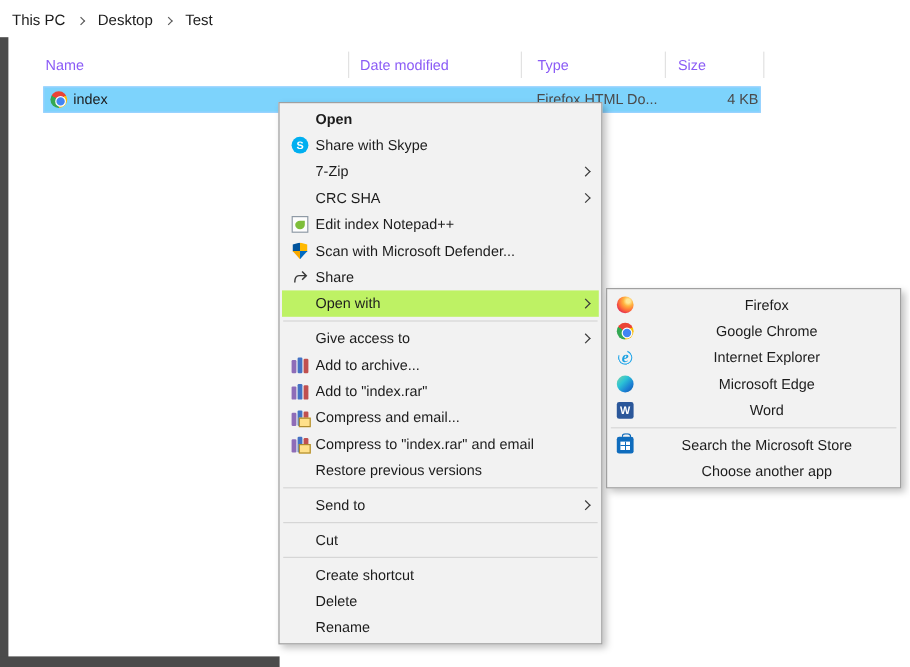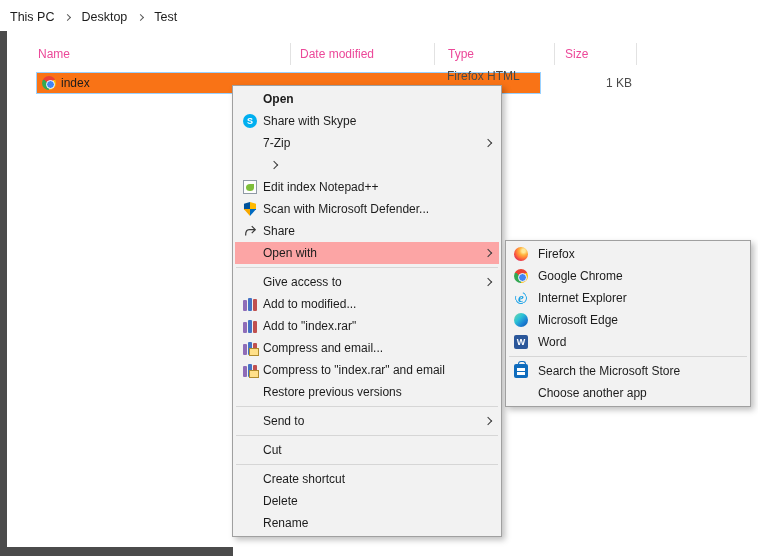--- a/index.html
+++ b/index.html
@@ -9,26 +9,26 @@
   
   .edge-left   { position:absolute; left:0; top:31px; width:7px; height:525px; background:#4b4b4b; }
   .edge-bottom { position:absolute; left:0; top:547px; width:233px; height:9px; background:#4b4b4b; }
 
   
   .breadcrumb { position:absolute; left:10px; top:0; height:34px; display:flex; align-items:center; gap:11px; font-size:12.5px; }
   .crumb { cursor:default; }
   .bc-sep { width:5px; height:5px; border-top:1.3px solid #5a5a5a; border-right:1.3px solid #5a5a5a; transform:rotate(45deg); margin-top:1px; }
 
   
-  .list-header { position:absolute; left:36px; top:42px; width:640px; height:24px; color:#ec4899; }
+  .list-header { position:absolute; left:36px; top:42px; width:640px; height:24px; color:#8b5cf6; }
   .hcol { position:absolute; top:0; height:24px; display:flex; align-items:center; }
   .hsep { position:absolute; top:1px; width:1px; height:22px; background:#e2e2e2; }
 
   
-  .file-row { position:absolute; left:36px; top:72px; width:505px; height:22px; background:#f97316; border:1px solid #99d1ff; }
+  .file-row { position:absolute; left:36px; top:72px; width:598px; height:22px; background:#7dd3fc; border:1px solid #99d1ff; }
   .cell { position:absolute; top:0; height:20px; display:flex; align-items:center; }
   .c-date,.c-type,.c-size { color:#4a4a4a; }
   .c-size { justify-content:flex-end; }
 
   
   .icn { width:14px; height:14px; position:relative; display:inline-block; flex:0 0 auto; }
   .i-chrome { border-radius:50%; background:conic-gradient(#ea4335 0 60deg, #fbbc05 0 180deg, #34a853 0 300deg, #ea4335 0); }
   .i-chrome::after { content:""; position:absolute; left:3.5px; top:3.5px; width:7px; height:7px; background:#4285f4; border:1.5px solid #fff; border-radius:50%; }
   .i-skype { border-radius:50%; background:#00aff0; }
   .i-skype::after { content:"S"; position:absolute; inset:0; display:flex; align-items:center; justify-content:center; color:#fff; font:700 9px "Liberation Sans",sans-serif; }
@@ -54,27 +54,27 @@
   .i-store::after { content:""; position:absolute; left:3px; top:4px; width:8px; height:7px;
     background:linear-gradient(to right, transparent 0 45%, #0f6cbd 45% 55%, transparent 55% 100%),
                linear-gradient(to bottom, transparent 0 45%, #0f6cbd 45% 55%, transparent 55% 100%), #fff; }
 
   
   .menu { position:absolute; left:232px; top:85px; width:270px; background:#f2f2f2; border:1px solid #a0a0a0; box-shadow:3px 3px 6px rgba(0,0,0,.25); padding:2px; z-index:10; }
   .submenu { position:absolute; left:505px; top:240px; width:246px; background:#f2f2f2; border:1px solid #a0a0a0; box-shadow:3px 3px 6px rgba(0,0,0,.25); padding:2px; z-index:11; }
   .mi { display:flex; align-items:center; height:22px; padding:0 8px 0 2px; }
   .mi .ic { width:26px; flex:0 0 26px; display:flex; align-items:center; justify-content:center; }
   .mi .lbl { flex:1; white-space:nowrap; overflow:hidden; }
-  .mi.hl { background:#fca5a5; }
+  .mi.hl { background:#bef264; }
   .bold { font-weight:700; }
   .sep { height:1px; background:#d6d6d6; margin:3px 1px; }
   .chev { width:6px; height:6px; border-top:1.4px solid #3a3a3a; border-right:1.4px solid #3a3a3a; transform:rotate(45deg); flex:0 0 auto; margin-left:8px; }
   .smi { display:flex; align-items:center; height:22px; padding:0 8px 0 4px; gap:8px; }
   .smi .ic { width:18px; flex:0 0 18px; display:flex; align-items:center; justify-content:center; }
-  .smi .lbl { flex:1; white-space:nowrap; overflow:hidden; }
+  .smi .lbl { flex:1; white-space:nowrap; overflow:hidden;text-align:center; }
 </style>
 </head>
 <body>
 
 <div class="edge-left"></div>
 <div class="edge-bottom"></div>
 
 <div class="breadcrumb">
   <span class="crumb">This PC</span>
   <span class="bc-sep"></span>
@@ -93,41 +93,42 @@
   <div class="hsep" style="left:518px"></div>
   <div class="hsep" style="left:600px"></div>
 </div>
 
 <div class="file-row">
   <div class="cell" style="left:5px">
       <span class="icn i-chrome"></span>
     </div>
   <div class="cell" style="left:24px">index</div>
   <div class="cell c-type" style="left:410px">Firefox HTML Do...</div>
-  <div class="cell c-size" style="left:505px; width:90px">1 KB</div>
+  <div class="cell c-size" style="left:505px; width:90px">4 KB</div>
 </div>
 
 <div class="menu">
   <div class="mi">
     <span class="ic"></span>
     <span class="lbl bold">Open</span>
   </div>
   <div class="mi">
     <span class="ic">
         <span class="icn i-skype"></span>
       </span>
     <span class="lbl">Share with Skype</span>
   </div>
   <div class="mi">
     <span class="ic"></span>
     <span class="lbl">7-Zip</span>
     <span class="chev"></span>
   </div>
   <div class="mi">
     <span class="ic"></span>
+    <span class="lbl">CRC SHA</span>
     <span class="chev"></span>
   </div>
   <div class="mi">
     <span class="ic">
         <span class="icn i-npp"></span>
       </span>
     <span class="lbl">Edit index Notepad++</span>
   </div>
   <div class="mi">
     <span class="ic">
@@ -155,21 +156,21 @@
     <span class="chev"></span>
   </div>
   <div class="mi">
     <span class="ic">
         <span class="icn i-rar">
           <i class="b1"></i>
           <i class="b2"></i>
           <i class="b3"></i>
         </span>
       </span>
-    <span class="lbl">Add to modified...</span>
+    <span class="lbl">Add to archive...</span>
   </div>
   <div class="mi">
     <span class="ic">
         <span class="icn i-rar">
           <i class="b1"></i>
           <i class="b2"></i>
           <i class="b3"></i>
         </span>
       </span>
     <span class="lbl">Add to "index.rar"</span>

